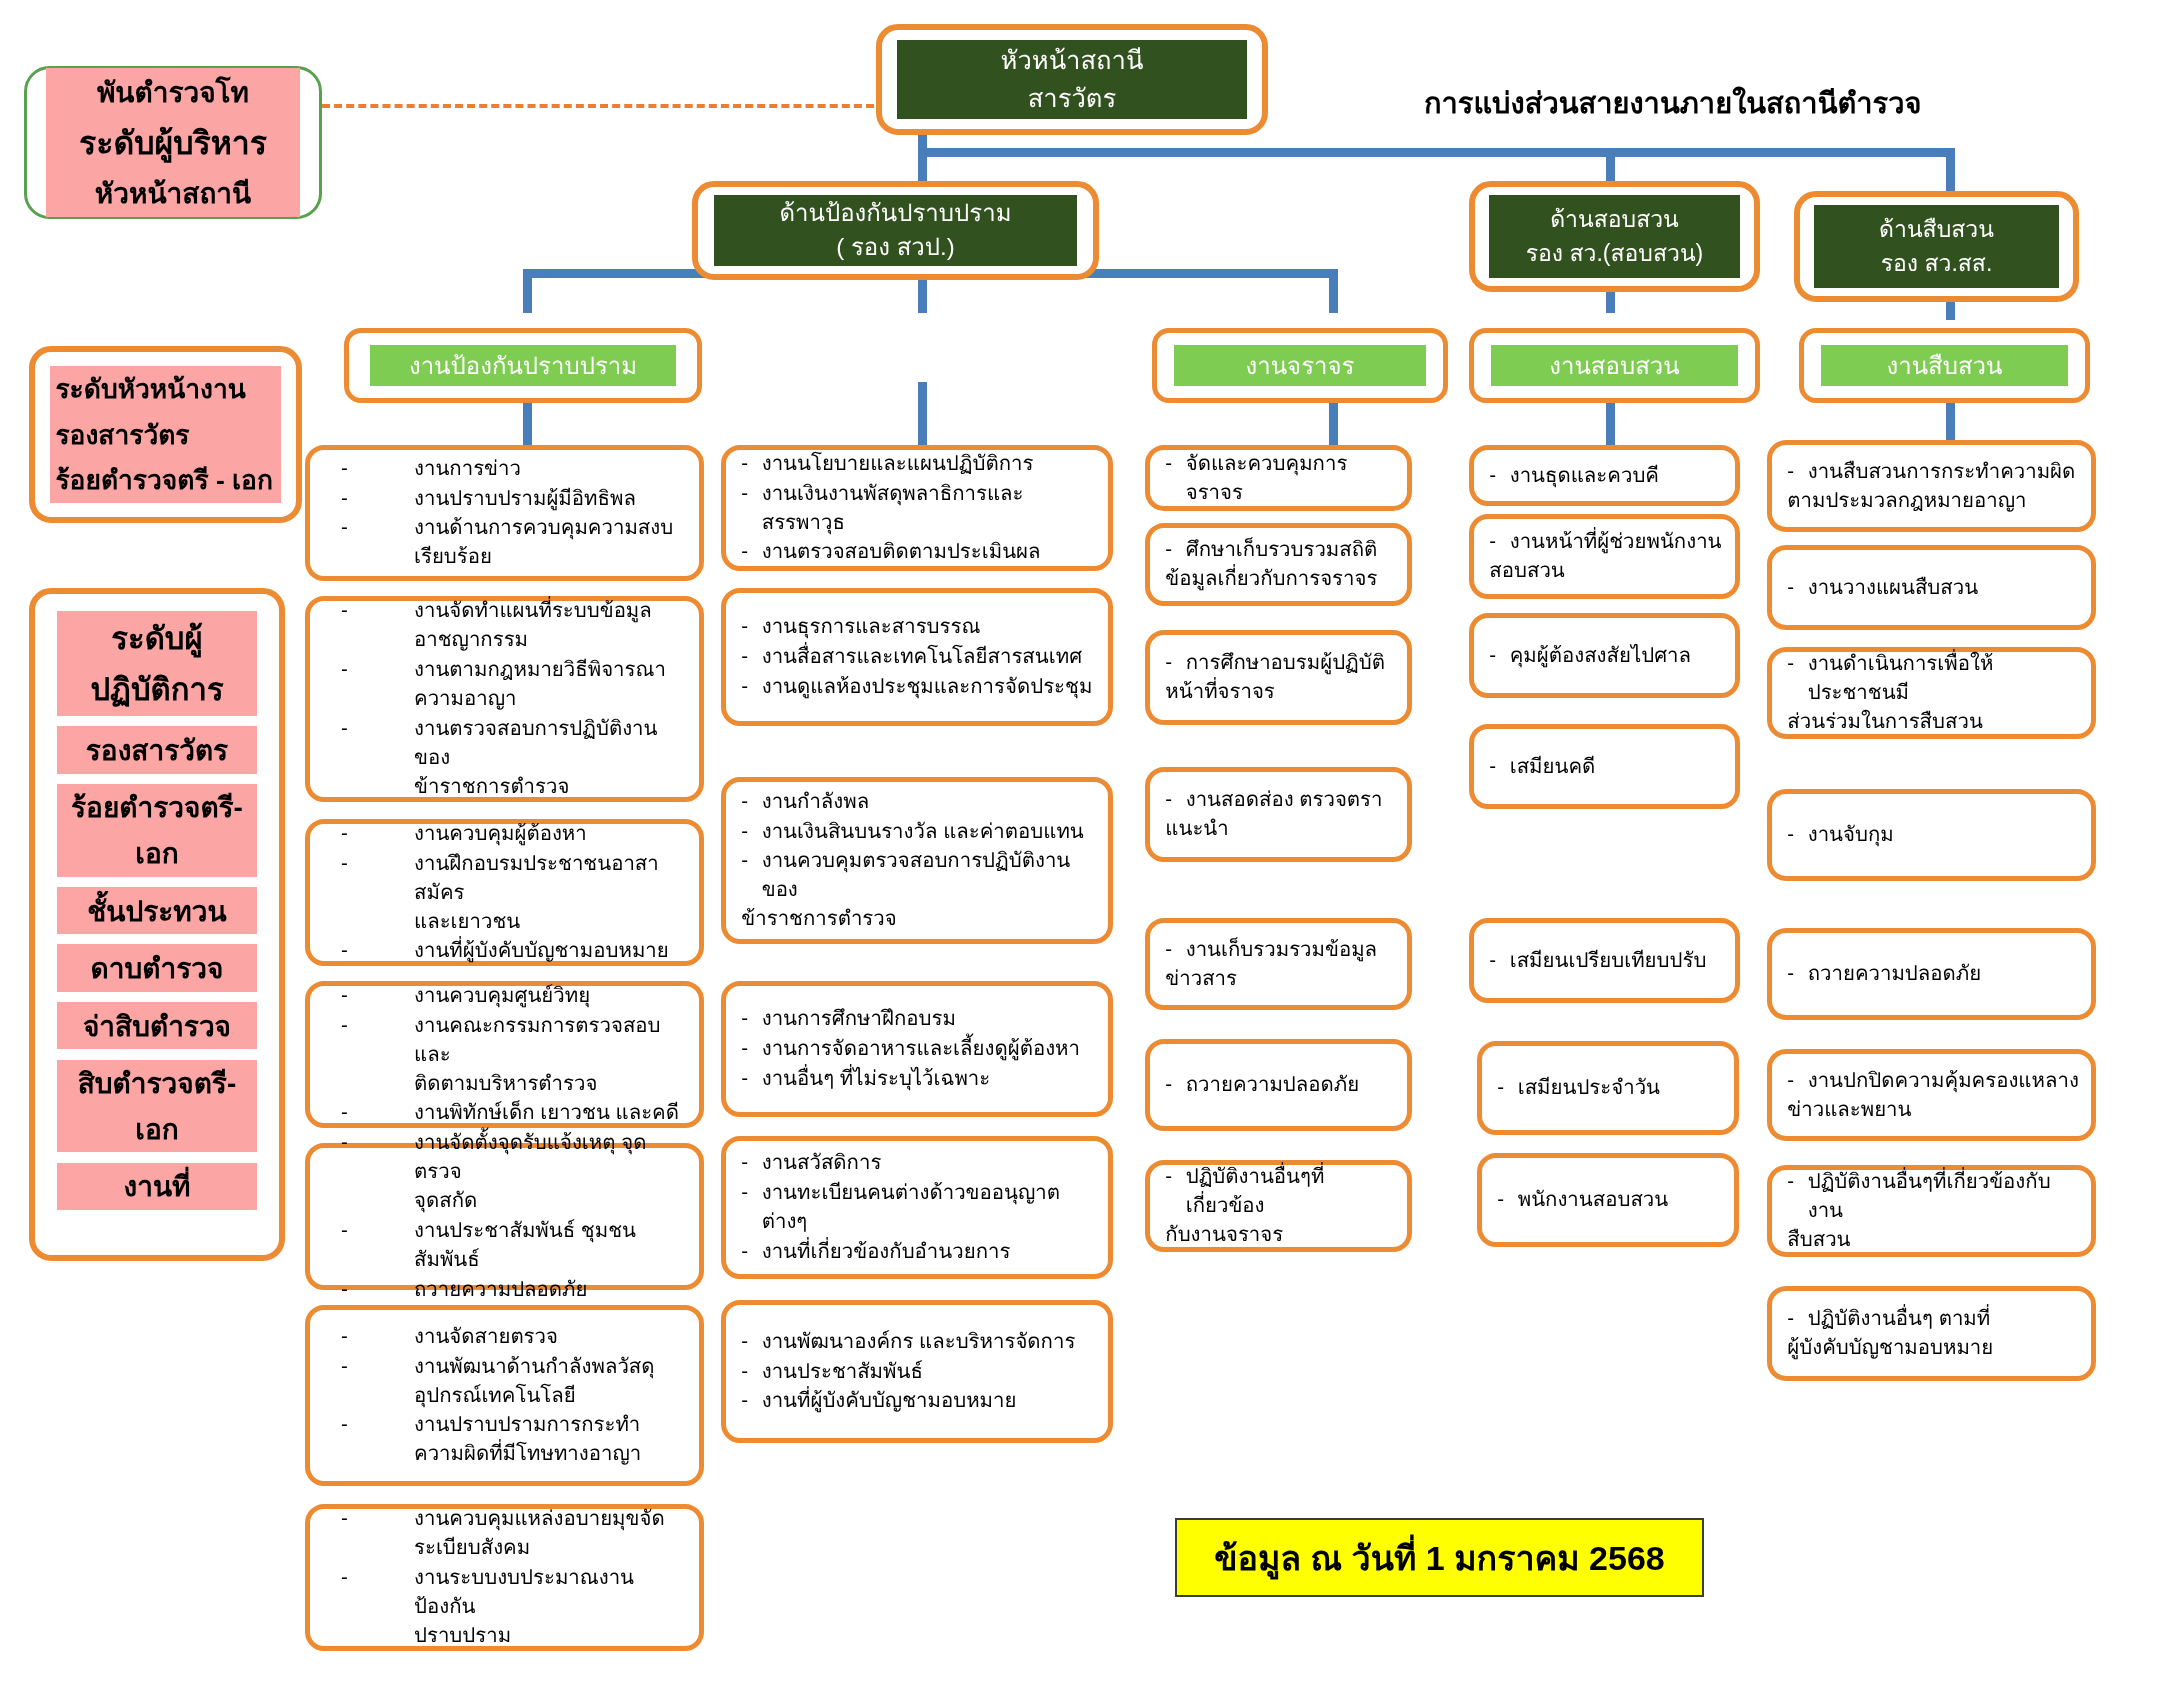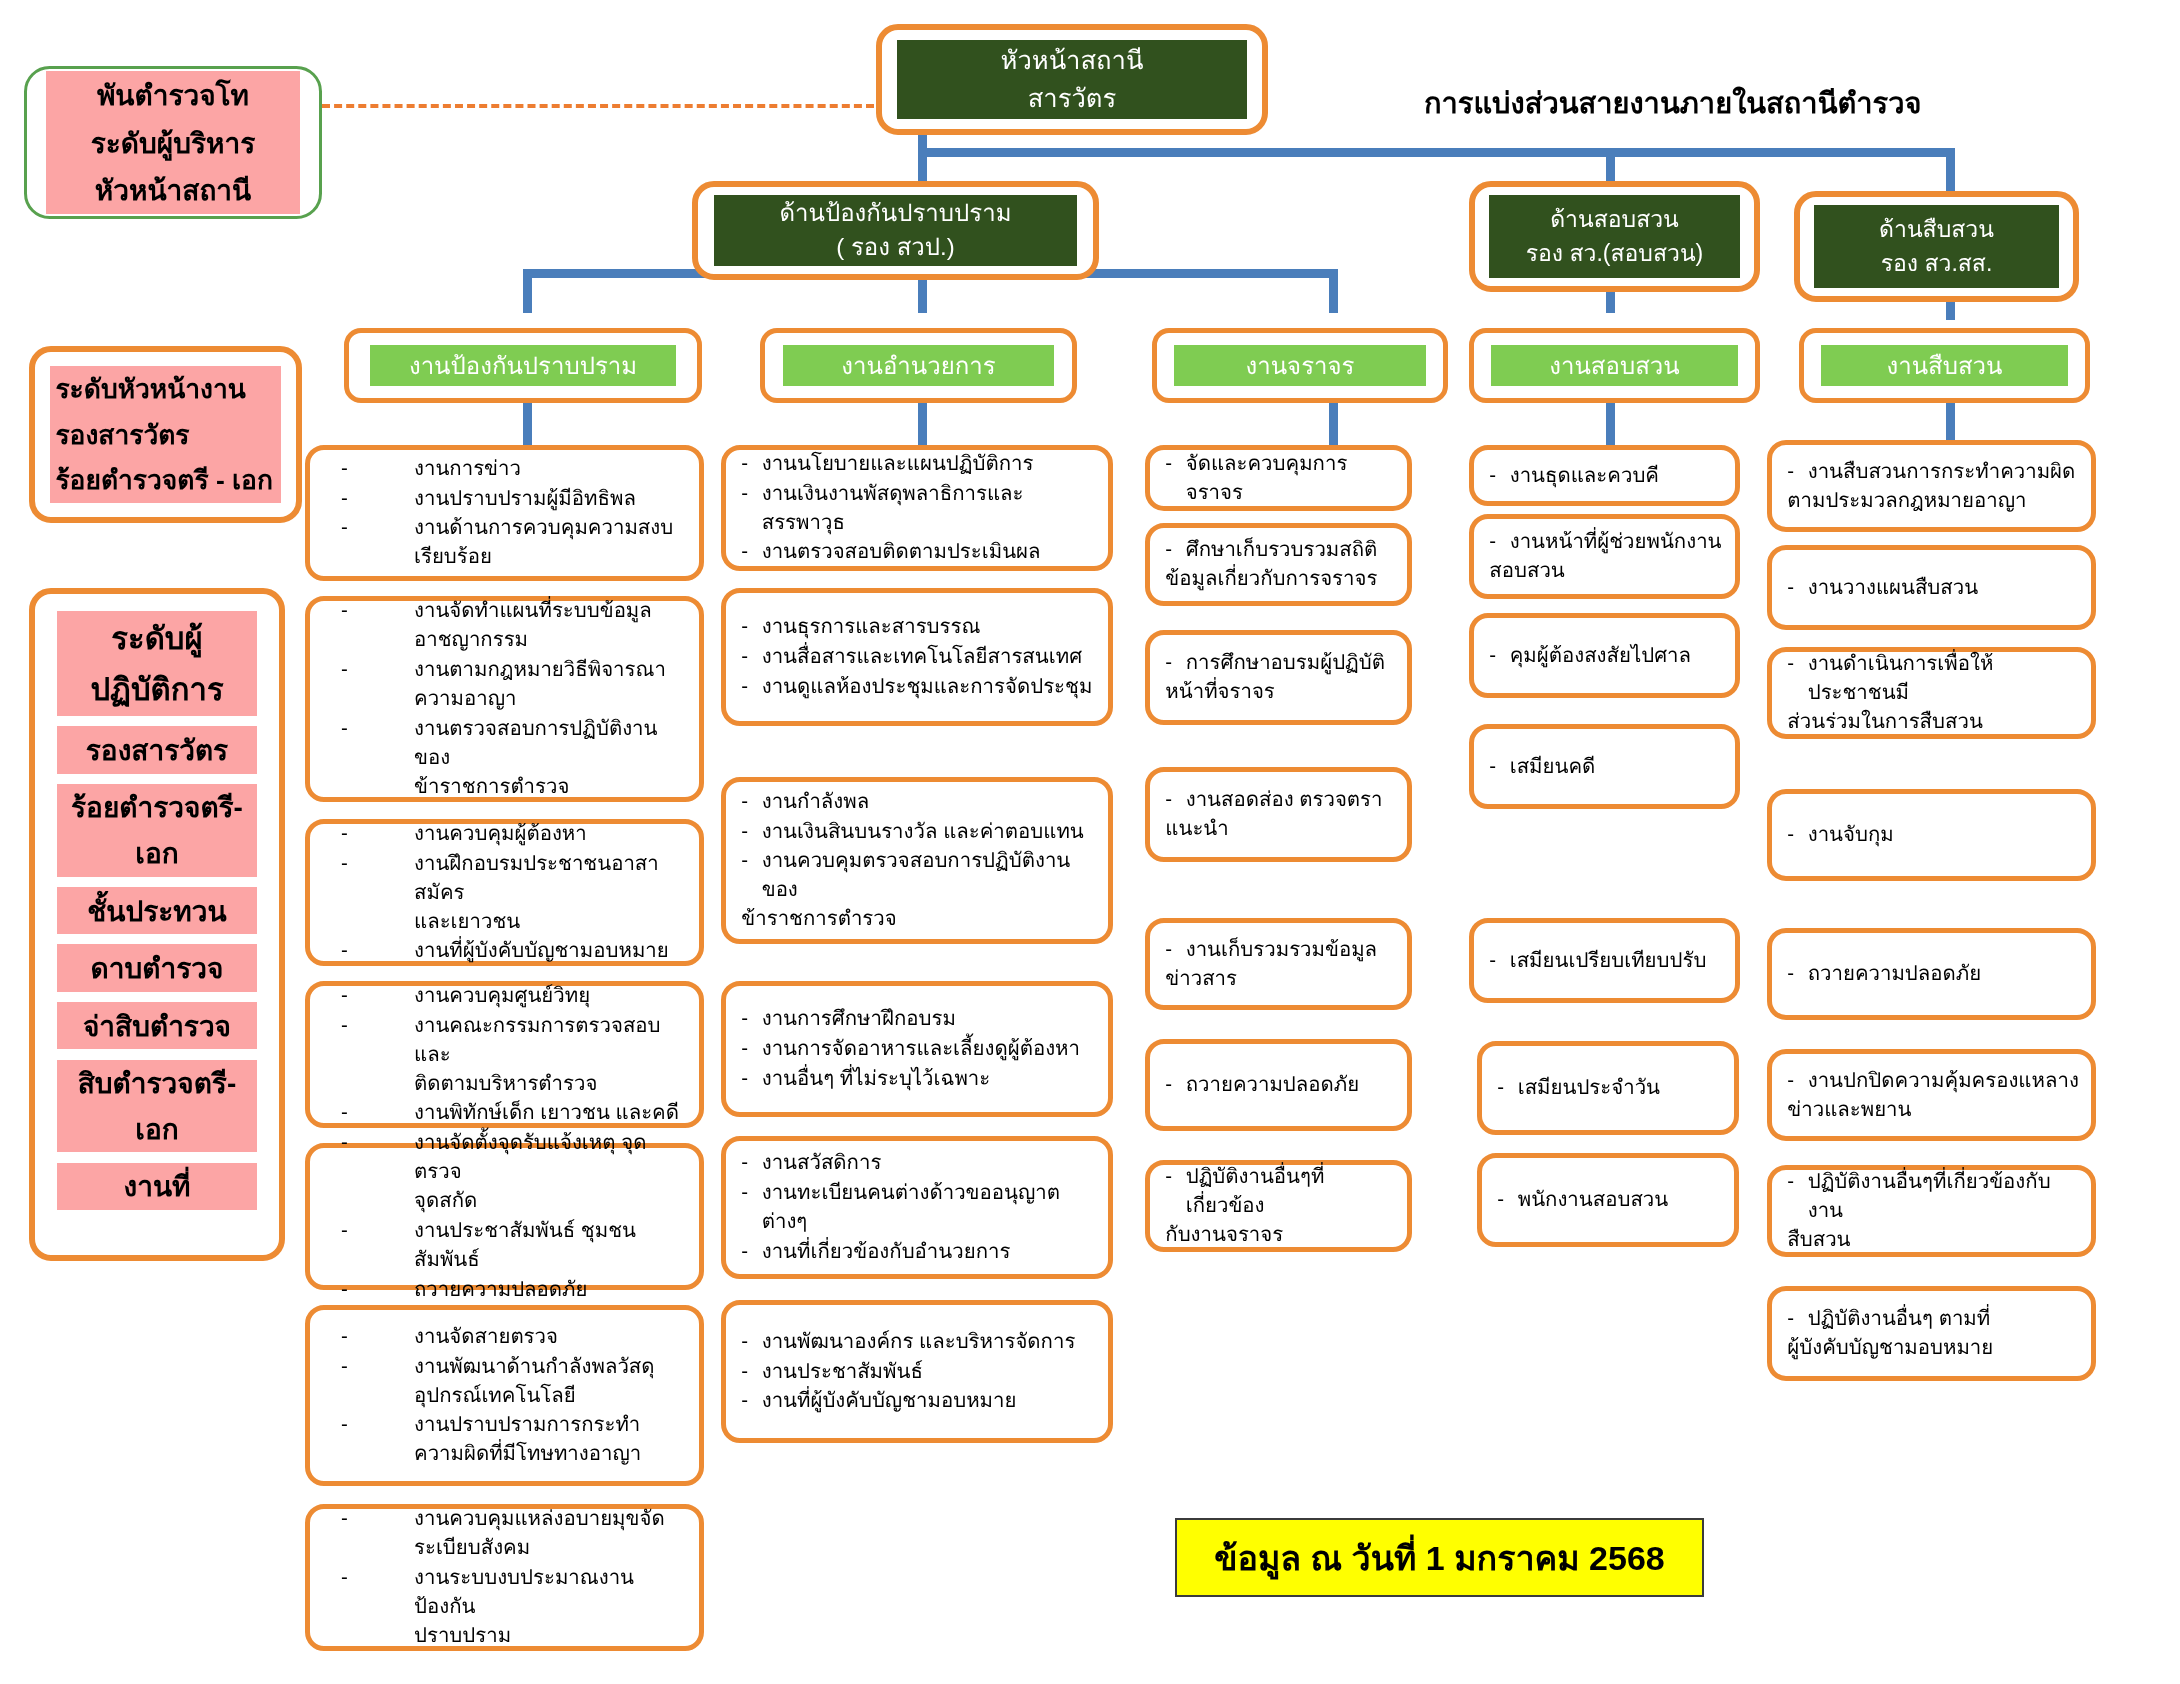--- a/index.html
+++ b/index.html
@@ -187,21 +187,21 @@
   <div class="conn" style="left:1606px; top:382px; width:9.4px; height:65px;"></div>
   <div class="conn" style="left:1946px; top:382px; width:9.4px; height:65px;"></div>
 
   <div class="dashline" style="left:322px; top:104px; width:552px;"></div>
 
   <div class="free-text" style="left:1424px; top:80px; font-size:29px;">การแบ่งส่วนสายงานภายในสถานีตำรวจ</div>
 
   <div class="node green-round" style="left:24px; top:66px; width:298px; height:153px;">
     <div class="ystack" style="gap:0px;">
       <div class="yellow-plate" style="font-size:28px;">พันตำรวจโท</div>
-      <div class="yellow-plate" style="font-size:28px;">ระดับผู้บริหาร</div>
+      <div class="yellow-plate" style="font-size:32px;">ระดับผู้บริหาร</div>
       <div class="yellow-plate" style="font-size:28px;">หัวหน้าสถานี</div>
     </div>
   </div>
 
   <div class="node orange-round" style="left:29px; top:346px; width:273px; height:177px;">
     <div class="ystack" style="gap:0px; padding:0 15.3px;">
       <div class="yellow-plate" style="font-size:26.4px; text-align:left;">ระดับหัวหน้างาน</div>
       <div class="yellow-plate" style="font-size:26.4px; text-align:left;">รองสารวัตร</div>
       <div class="yellow-plate" style="font-size:26.4px; text-align:left;">ร้อยตำรวจตรี - เอก</div>
     </div>
@@ -250,25 +250,20 @@
       <span class="ln">รอง สว.สส.</span>
     </div>
   </div>
 
   <div class="node orange-round tight" style="left:344px; top:312px; width:358px; height:75px;">
     <div class="lgreen-plate" style="width:88%; height:62%; font-size:24px;">
       <span>งานป้องกันปราบปราม</span>
     </div>
   </div>
 
-  <div class="node orange-round tight" style="left:760px; top:312px; width:317px; height:75px;">
-    <div class="lgreen-plate" style="width:88%; height:62%; font-size:24px;">
-      <span>งานอำนวยการ</span>
-    </div>
-  </div>
 
   <div class="node orange-round tight" style="left:1152px; top:312px; width:296px; height:75px;">
     <div class="lgreen-plate" style="width:88%; height:62%; font-size:24px;">
       <span>งานจราจร</span>
     </div>
   </div>
 
   <div class="node orange-round tight" style="left:1469px; top:312px; width:291px; height:75px;">
     <div class="lgreen-plate" style="width:88%; height:62%; font-size:24px;">
       <span>งานสอบสวน</span>

